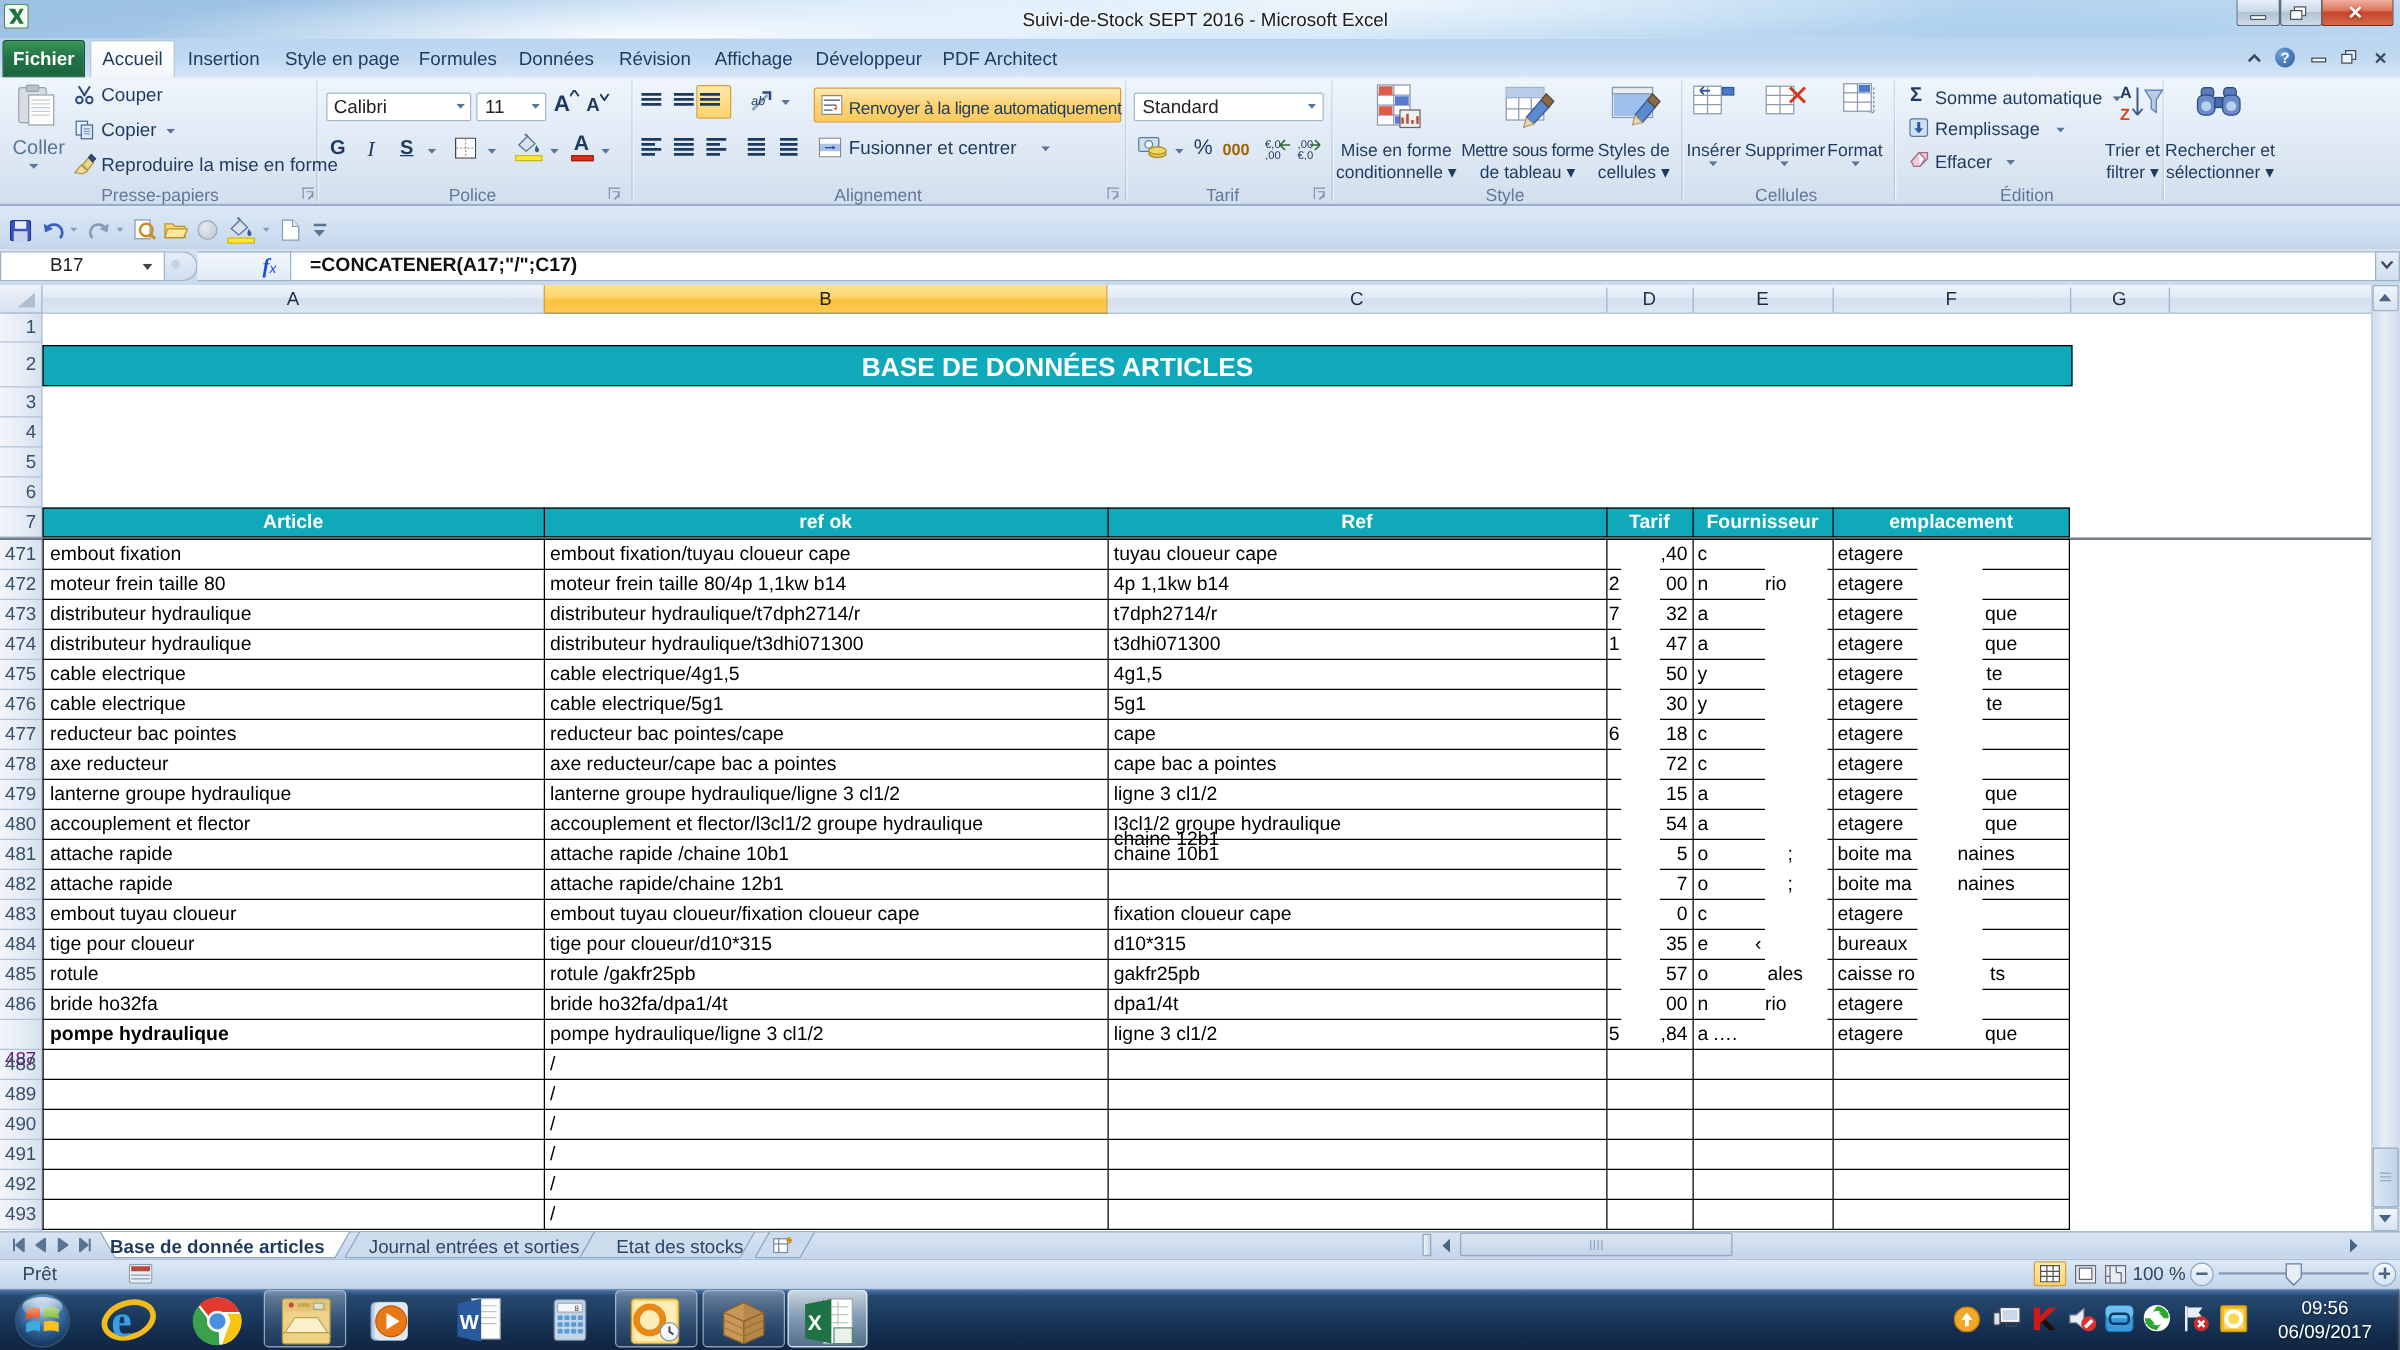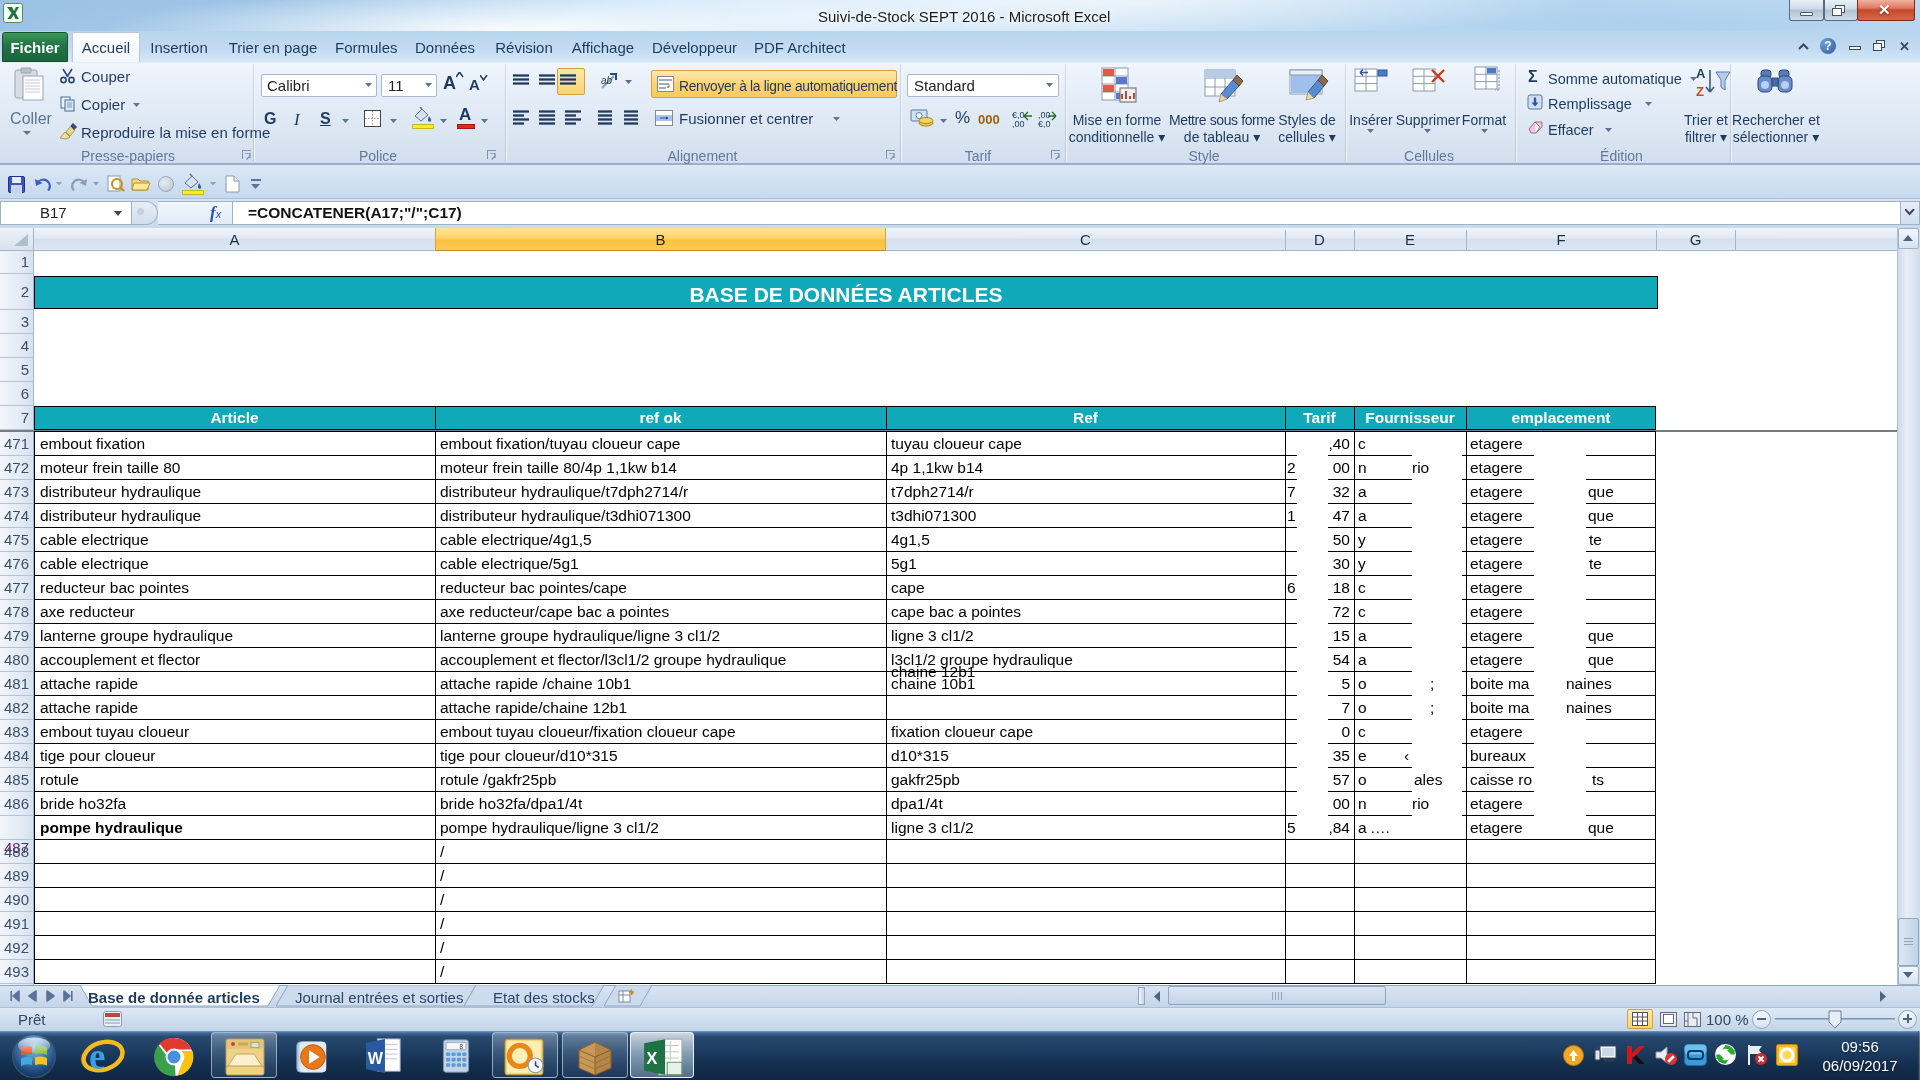--- a/index.html
+++ b/index.html
@@ -20,26 +20,26 @@
 <div class="ab" style="left:1835px;top:5px;width:10px;height:8px;background:#fff;border:1px solid #45555f;"></div>
 <div class="ab" style="left:1832px;top:8px;width:10px;height:8px;background:#fff;border:1px solid #45555f;"></div>
 <div class="ab" style="left:1857px;top:0;width:58px;height:21px;background:linear-gradient(180deg,#f0b0a0 0%,#dd7a5f 40%,#c8472b 50%,#d4694a 100%);border:1px solid #7a2a18;border-top:none;border-radius:0 0 3px 3px;"></div>
 <div class="ab txt" style="left:1878px;top:1px;font-size:15px;color:#000;font-weight:normal;"><b style="font-family:'Liberation Sans';color:#fff;text-shadow:0 1px 2px #7a2a18;">✕</b></div>
 <div class="ab" style="left:0;top:31px;width:1920px;height:31px;background:linear-gradient(180deg,#b9d4ee 0%,#c2daf1 55%,#d5e7f8 100%);"></div>
 <div class="ab" style="left:2px;top:32px;width:66px;height:30px;background:linear-gradient(180deg,#3a9758 0%,#217346 45%,#1c663d 100%);border-radius:3px 3px 0 0;border:1px solid #17522f;"></div>
 <div class="ab txt" style="left:2px;top:39px;width:66px;text-align:center;font-size:15px;color:#fff;font-weight:bold;">Fichier</div>
 <div class="ab" style="left:72px;top:32px;width:68px;height:30px;background:linear-gradient(180deg,#fdfeff 0%,#f2f7fc 100%);border:1px solid #b8c8da;border-bottom:none;border-radius:2px 2px 0 0;"></div>
 <div class="ab txt" style="left:72px;top:39px;width:68px;text-align:center;font-size:15px;color:#1e3a5f;font-weight:normal;">Accueil</div>
 <div class="ab txt" style="left:146px;top:39px;width:66px;text-align:center;font-size:15px;color:#1e3a5f;font-weight:normal;">Insertion</div>
-<div class="ab txt" style="left:228px;top:39px;width:90px;text-align:center;font-size:15px;color:#1e3a5f;font-weight:normal;">Trier en page</div>
+<div class="ab txt" style="left:228px;top:39px;width:90px;text-align:center;font-size:15px;color:#1e3a5f;font-weight:normal;">Style en page</div>
 <div class="ab txt" style="left:335px;top:39px;width:62px;text-align:center;font-size:15px;color:#1e3a5f;font-weight:normal;">Formules</div>
 <div class="ab txt" style="left:413px;top:39px;width:64px;text-align:center;font-size:15px;color:#1e3a5f;font-weight:normal;">Données</div>
 <div class="ab txt" style="left:494px;top:39px;width:60px;text-align:center;font-size:15px;color:#1e3a5f;font-weight:normal;">Révision</div>
 <div class="ab txt" style="left:570px;top:39px;width:66px;text-align:center;font-size:15px;color:#1e3a5f;font-weight:normal;">Affichage</div>
-<div class="ab txt" style="left:652px;top:39px;width:86px;font-size:15px;color:#1e3a5f;font-weight:normal;">Développeur</div>
+<div class="ab txt" style="left:652px;top:39px;width:86px;text-align:center;font-size:15px;color:#1e3a5f;font-weight:normal;">Développeur</div>
 <div class="ab txt" style="left:754px;top:39px;width:90px;text-align:center;font-size:15px;color:#1e3a5f;font-weight:normal;">PDF Architect</div>
 <div class="ab txt" style="left:1797px;top:40px;font-size:12px;color:#000;font-weight:normal;"><svg width="13" height="9" viewBox="0 0 13 9">
       <path d="M2 7 L6.5 2.5 L11 7" fill="none" stroke="#3a4a5a" stroke-width="2"></path>
     </svg></div>
 <div class="ab" style="left:1820px;top:38px;width:16px;height:16px;border-radius:8px;background:radial-gradient(circle at 5px 5px,#6f9fd8,#2a5a9a);"></div>
 <div class="ab txt" style="left:1820px;top:39px;width:16px;text-align:center;font-size:12px;color:#fff;font-weight:bold;">?</div>
 <div class="ab" style="left:1849px;top:46px;width:12px;height:4px;background:#eef4fa;border:1px solid #3a4a5a;"></div>
 <div class="ab" style="left:1876px;top:40px;width:9px;height:8px;background:#eef4fa;border:1px solid #3a4a5a;"></div>
 <div class="ab" style="left:1873px;top:43px;width:9px;height:8px;background:#eef4fa;border:1px solid #3a4a5a;"></div>
 <div class="ab txt" style="left:1899px;top:39px;font-size:13px;color:#000;font-weight:normal;"><b style="color:#3a4a5a">✕</b></div>

